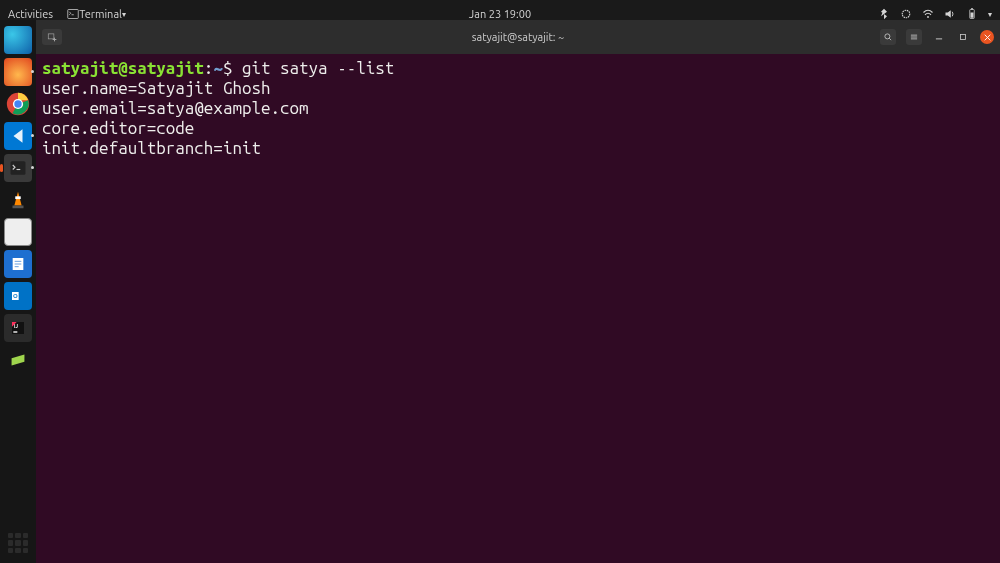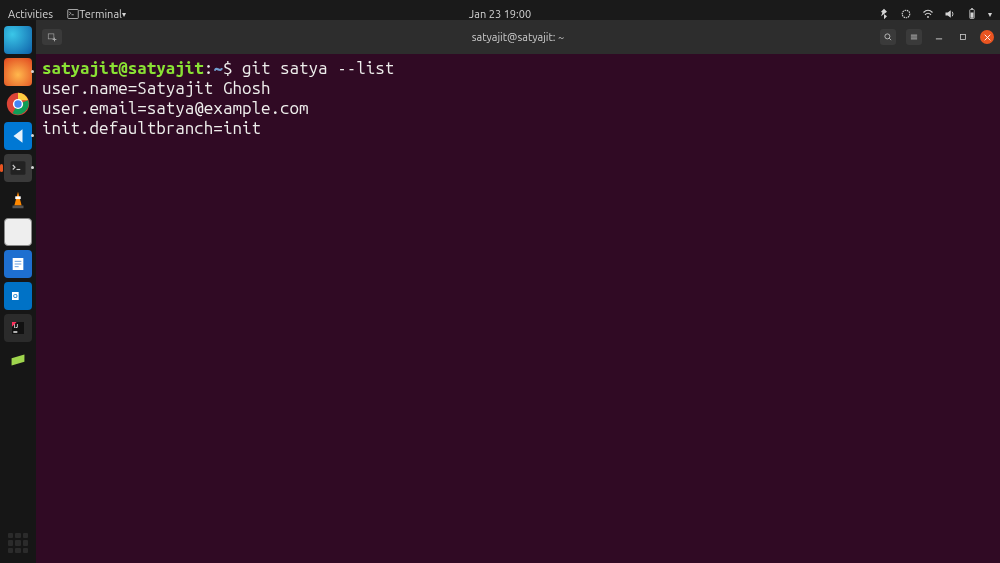--- a/index.html
+++ b/index.html
@@ -365,15 +365,16 @@
             <line x1="1" y1="1" x2="9" y2="9" stroke="#fff" stroke-width="1.3"></line>
             <line x1="9" y1="1" x2="1" y2="9" stroke="#fff" stroke-width="1.3"></line>
           </svg>
       </div>
     </div>
   </div>
   <div class="terminal-body">
     <div class="term-line"><span class="prompt-user">satyajit@satyajit</span><span>:</span><span class="prompt-path">~</span><span class="prompt-dollar">$ </span><span>git satya --list</span></div>
     <div class="term-line">user.name=Satyajit Ghosh</div>
     <div class="term-line">user.email=satya@example.com</div>
+    <div class="term-line">core.editor=code</div>
     <div class="term-line">init.defaultbranch=init</div>
   </div>
 </div>
 
 </body></html>

